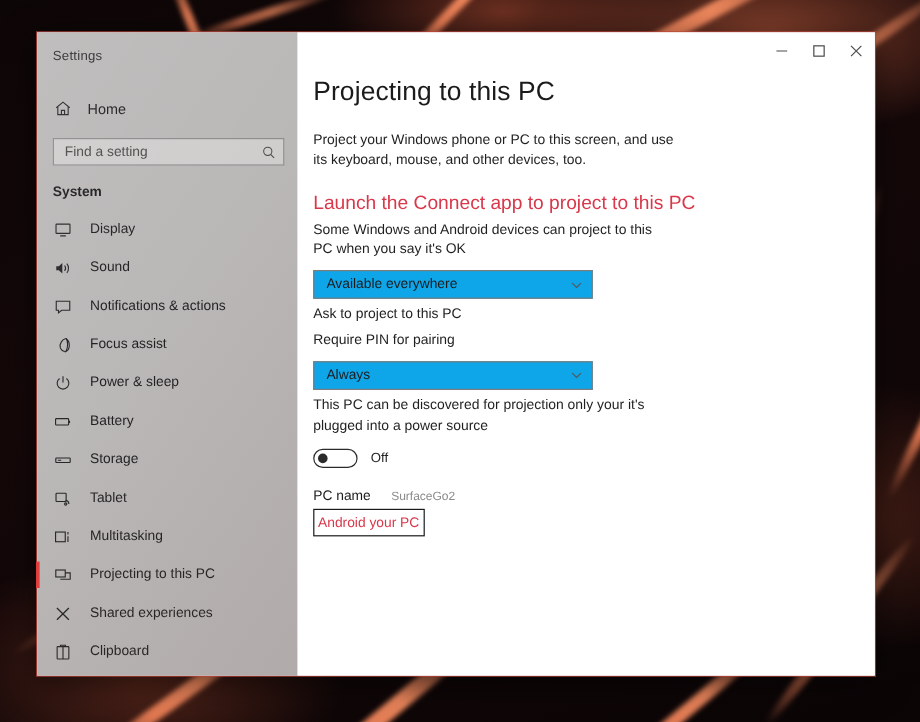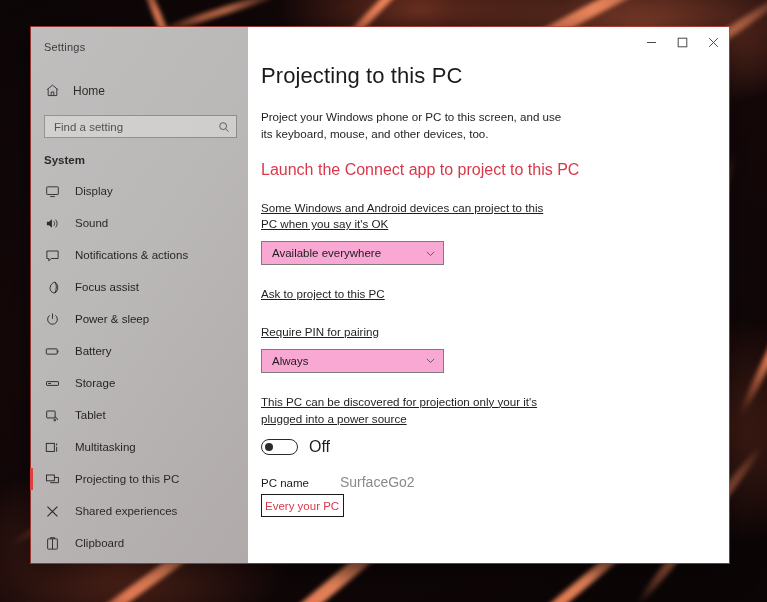--- a/index.html
+++ b/index.html
@@ -167,29 +167,28 @@
     color: #d9384b;
     text-decoration: none;
     margin-top: 18px;
     cursor: pointer;
   }
   .label-text {
     font-size: 11.6px;
     color: #1f1f1f;
     line-height: 1.45;
     max-width: 300px;
-    margin-top: 21px;
-    text-decoration: underline;
+    margin-top: 5px;
   }
   .combo {
     margin-top: 8px;
-    width: 183px;
+    width: 233px;
     height: 24px;
     border: 1px solid #7c7c7c;
-    background: #f9a8d4;
+    background: #0ea5e9;
     display: flex; align-items: center;
     padding: 0 7px 0 10px;
     cursor: default;
   }
   .combo .val { flex:1; font-size: 11.5px; color: #1c1c1c; white-space: nowrap; overflow: hidden; }
   .combo .chev { width: 12px; height: 12px; flex:0 0 12px; display:flex; align-items:center; justify-content:center; }
 
   .toggle-row { display: flex; align-items: center; gap: 11px; margin-top: 11px; }
   .toggle {
     width: 37px; height: 16px;
@@ -200,25 +199,25 @@
     cursor: pointer;
   }
   .toggle .knob {
     position: absolute;
     width: 8px; height: 8px;
     border-radius: 50%;
     background: #2b2b2b;
     top: 50%; left: 3px;
     transform: translateY(-50%);
   }
-  .toggle-label { font-size: 16px; color: #1f1f1f; }
-
-  .pcname-row { margin-top: 18px; display: flex; align-items: baseline; gap: 31px; }
+  .toggle-label { font-size: 11px; color: #1f1f1f; }
+
+  .pcname-row { margin-top: 18px; display: flex; align-items: baseline; gap: 17px; }
   .pcname-key { font-size: 11.5px; color: #1c1c1c; }
-  .pcname-val { font-size: 14px; color: #8a8a8a; }
+  .pcname-val { font-size: 10px; color: #8a8a8a; }
 
   .rename-wrap {
     display: inline-block;
     margin-top: 4px;
     border: 1.4px solid #1a1a1a;
     padding: 1px 4px 2px 3px;
   }
   .rename-link {
     font-size: 11.5px;
     color: #d9384b;
@@ -472,20 +471,20 @@
         </div>
         <span class="toggle-label">Off</span>
       </div>
 
       <div class="pcname-row">
         <span class="pcname-key">PC name</span>
         <span class="pcname-val">SurfaceGo2</span>
       </div>
 
       <div class="rename-wrap">
-        <a class="rename-link">Every your PC</a>
+        <a class="rename-link">Android your PC</a>
       </div>
 
       
 
     </div>
   </div>
 </div>
 
 </body></html>

